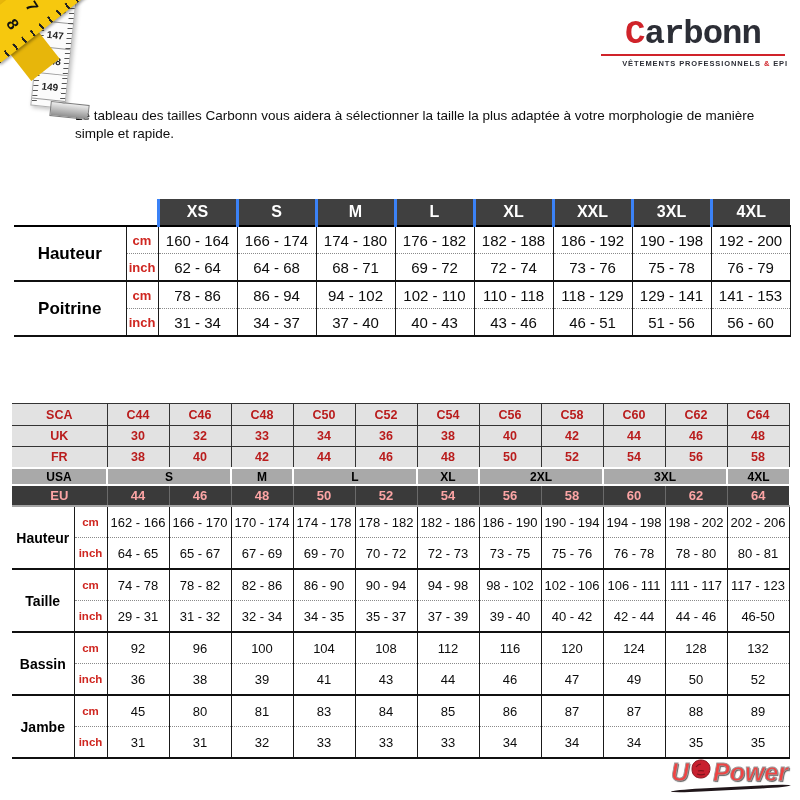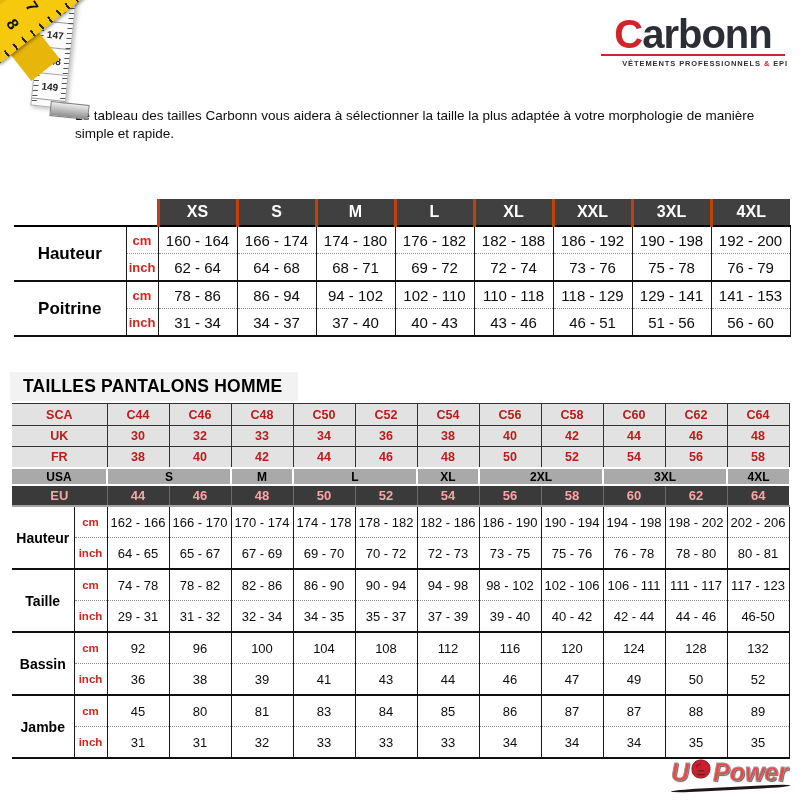--- a/index.html
+++ b/index.html
@@ -6,21 +6,21 @@
   body { width:800px; height:800px; font-family:"Liberation Sans", sans-serif; color:#111; }
   .page { position:relative; width:800px; height:800px; background:#fff; overflow:hidden; }
 
   
   .title-band { position:absolute; left:62px; top:30px; width:372px; height:55px; background:#e1e1e1; }
   .title-band .tb-text { display:inline-block; margin-left:24px; font-size:40px; font-weight:bold;
       letter-spacing:-1px; line-height:55px; color:#0c0c0c; white-space:nowrap;
       transform:scaleX(.84); transform-origin:0 50%; }
 
   .brand { position:absolute; top:16px; right:12px; width:190px; text-align:center; }
-  .brand-word { font-size:40px; font-weight:bold; letter-spacing:-1px; color:#2c2e36; line-height:37px; }
+  .brand-word { font-size:34px; font-weight:bold; letter-spacing:-1px; color:#2c2e36; line-height:37px;font-family:Liberation Mono, monospace; }
   .brand-word .c { color:#d0232a; }
   .brand-rule { height:2px; background:#d0232a; margin:1px 3px 3px 3px; }
   .brand-tagline { font-size:7.5px; font-weight:bold; letter-spacing:.9px; color:#2c2e36; white-space:nowrap;text-align:right; }
   .brand-tagline .amp { color:#d0232a; }
 
   
   .tape { position:absolute; left:0; top:0; width:115px; height:120px; }
   .tape-strip { position:absolute; left:42px; top:-6px; width:33px; height:110px; background:#fbfbfb;
       border:1px solid #b0b0b0; transform:rotate(6deg); transform-origin:top left; z-index:1;
       box-shadow:2px 2px 4px rgba(0,0,0,.25); }
@@ -53,21 +53,21 @@
 
   
   table { border-collapse:collapse; table-layout:fixed; }
   td, th { padding:0; text-align:center; vertical-align:middle; overflow:hidden; white-space:nowrap; }
   .dotted { border-bottom:1px dotted #8a8a8a; }
   .gsolid { border-bottom:2px solid #101010; }
 
   
   #tops-table { position:absolute; left:14px; top:199px; width:776px; }
   #tops-table th.size { background:#404040; color:#fff; font-size:16px; font-weight:bold; height:26px;
-      border-left:3px solid #c2410c; border-bottom:2px solid #000; }
+      border-left:3px solid #3b82f6; border-bottom:2px solid #000; }
   #tops-table td.corner { border-bottom:2px solid #000; }
   #tops-table td.rlabel { font-size:17px; font-weight:bold; color:#000;
       border-right:1.5px solid #1a1a1a; border-bottom:2px solid #101010; }
   #tops-table td.unit { color:#cf2620; font-weight:bold; font-size:13px; border-right:1.5px solid #1a1a1a; }
   #tops-table td.val { font-size:15px; color:#0c0c0c; height:26px; border-right:1.5px solid #1a1a1a; }
 
   
   #pants-table { position:absolute; left:12px; top:403px; width:777px; }
   #pants-table tr.convrow td { background:#e2e2e2; font-weight:bold; font-size:12.5px; color:#b91c1c;
       height:20px; border-right:1.5px solid #333; border-bottom:1.5px solid #333; }
@@ -188,21 +188,20 @@
           <td class="val gsolid">37 - 40</td>
           <td class="val gsolid">40 - 43</td>
           <td class="val gsolid">43 - 46</td>
           <td class="val gsolid">46 - 51</td>
           <td class="val gsolid">51 - 56</td>
           <td class="val gsolid">56 - 60</td>
         </tr>
       </tbody>
     </table>
 
-  <div class="section-band section-pants">TAILLES PANTALONS HOMME</div>
   <table id="pants-table">
       <colgroup>
         <col style="width:62px">
         <col style="width:33px">
         <col style="width:62px">
         <col style="width:62px">
         <col style="width:62px">
         <col style="width:62px">
         <col style="width:62px">
         <col style="width:62px">

